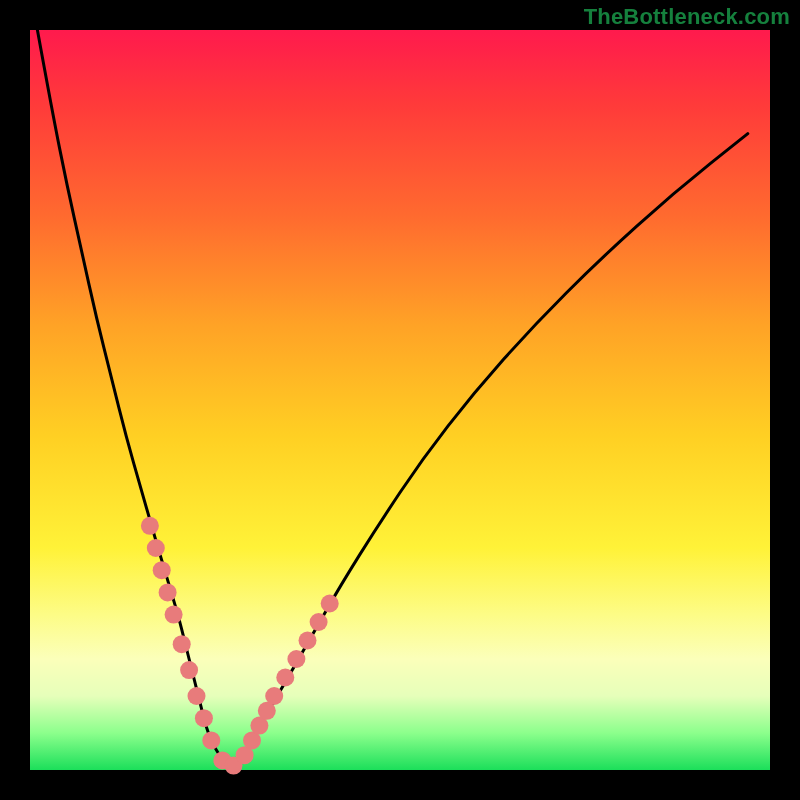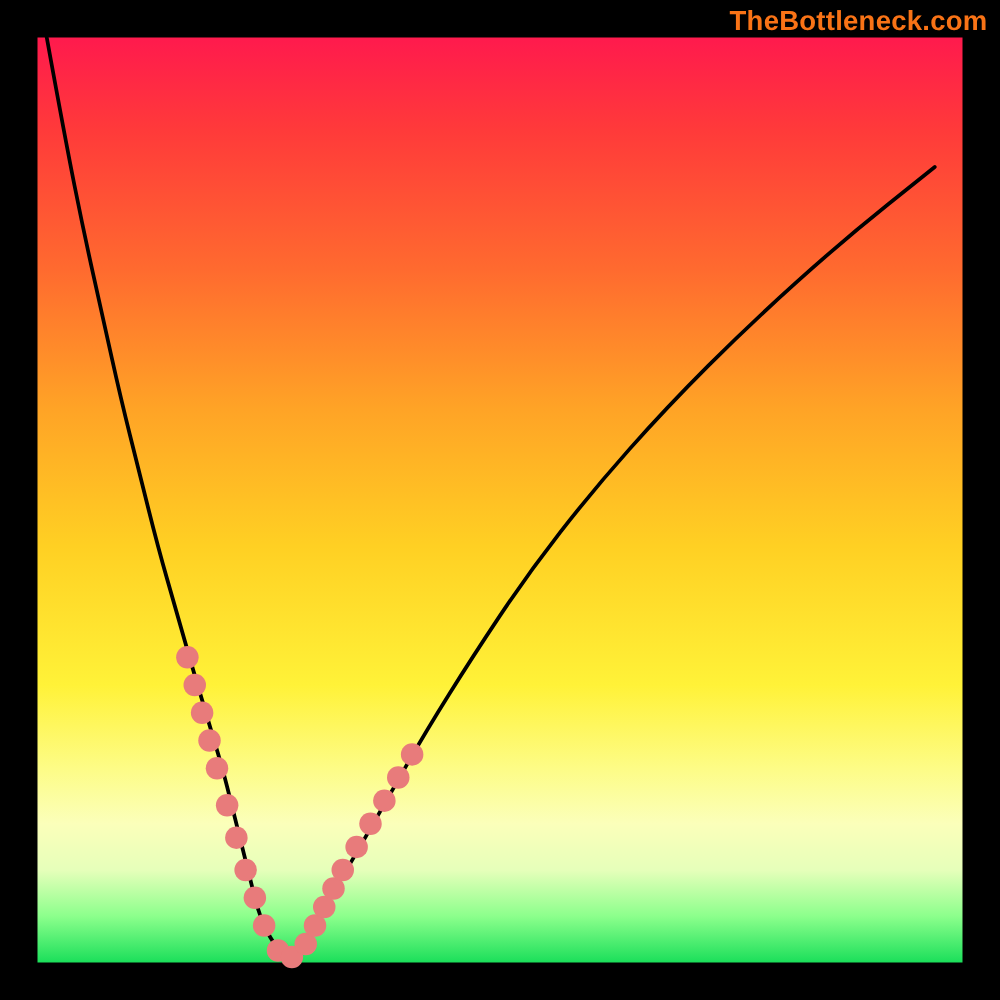--- a/index.html
+++ b/index.html
@@ -35,21 +35,21 @@
       #e6ffba 90%,
       #8cff8c 95%,
       #1bdf5a 100%);
   }
   .watermark {
     position: absolute;
     top: 4px;
     right: 10px;
     font-size: 22px;
     font-weight: 600;
-    color: #f97316;
+    color: #15803d;
     letter-spacing: 0.2px;
     user-select: none;
   }
   svg.overlay {
     position: absolute;
     left: 30px;
     top: 30px;
     width: 740px;
     height: 740px;
     overflow: visible;

